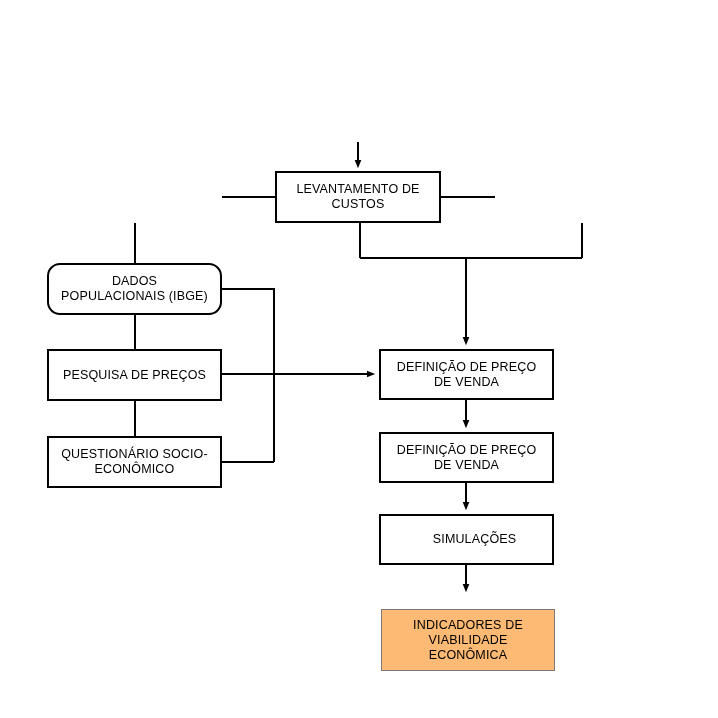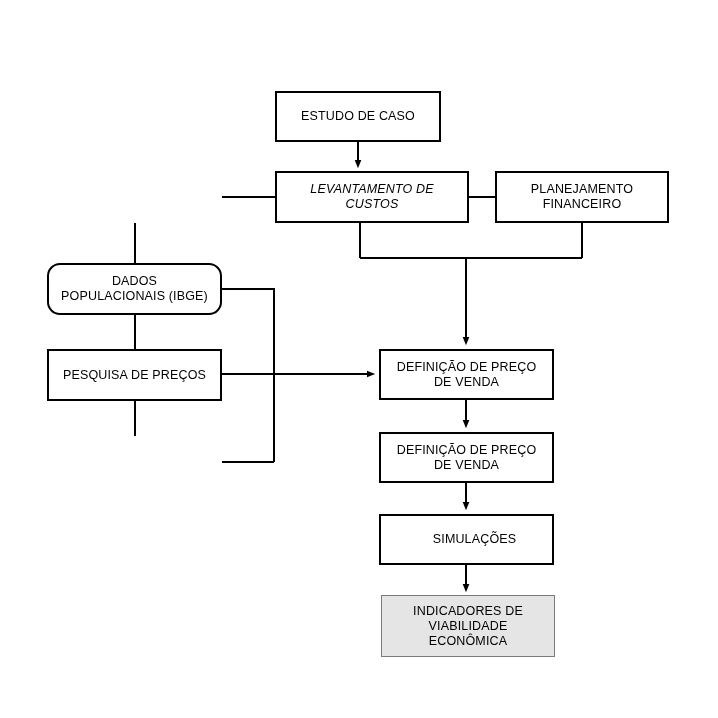--- a/index.html
+++ b/index.html
@@ -35,22 +35,23 @@
     text-align: center;
     background: #ffffff;
     border: 2px solid #000000;
     color: #000000;
     font-size: 12.5px;
     line-height: 15px;
     letter-spacing: 0.15px;
     z-index: 3;
   }
   .node.shaded {
-    background: #e5e5e5;
+    background: #fdba74;
     border: 1px solid #7a7a7a;
+    margin-top: 14px;
   }
   .node .label {
     display: block;
     padding: 0 4px;
     white-space: pre-line;
   }
 </style>
 </head>
 <body>
 
@@ -90,44 +91,41 @@
 
       <path d="M 466 400 L 466 424" marker-end="url(#arrowhead)"></path>
 
       <path d="M 466 483 L 466 506" marker-end="url(#arrowhead)"></path>
 
       <path d="M 466 565 L 466 588" marker-end="url(#arrowhead)"></path>
 
     </g>
   </svg>
 
-  <div class="node" style="left:275px; top:91px; width:166px; height:51px;">
-    <span class="label">ESTUDO DE CASO</span>
-  </div>
 
 
-  <div class="node" style="left:275px; top:171px; width:194px; height:52px;font-style:italic;">
+  <div class="node" style="left:275px; top:171px; width:166px; height:52px;">
     <span class="label">LEVANTAMENTO DE
 CUSTOS</span>
   </div>
 
-  <div class="node" style="left:495px; top:171px; width:174px; height:52px;">
-    <span class="label">PLANEJAMENTO
-FINANCEIRO</span>
-  </div>
 
   <div class="node" style="left:47px; top:263px; width:175px; height:52px;border-radius:13px;">
     <span class="label">DADOS
 POPULACIONAIS (IBGE)</span>
   </div>
 
   <div class="node" style="left:47px; top:349px; width:175px; height:52px;">
     <span class="label">PESQUISA DE PREÇOS</span>
   </div>
 
+  <div class="node" style="left:47px; top:436px; width:175px; height:52px;">
+    <span class="label">QUESTIONÁRIO SOCIO-
+ECONÔMICO</span>
+  </div>
 
   <div class="node" style="left:379px; top:349px; width:175px; height:51px;">
     <span class="label">DEFINIÇÃO DE PREÇO
 DE VENDA</span>
   </div>
 
   <div class="node" style="left:379px; top:432px; width:175px; height:51px;">
     <span class="label">DEFINIÇÃO DE PREÇO
 DE VENDA</span>
   </div>

